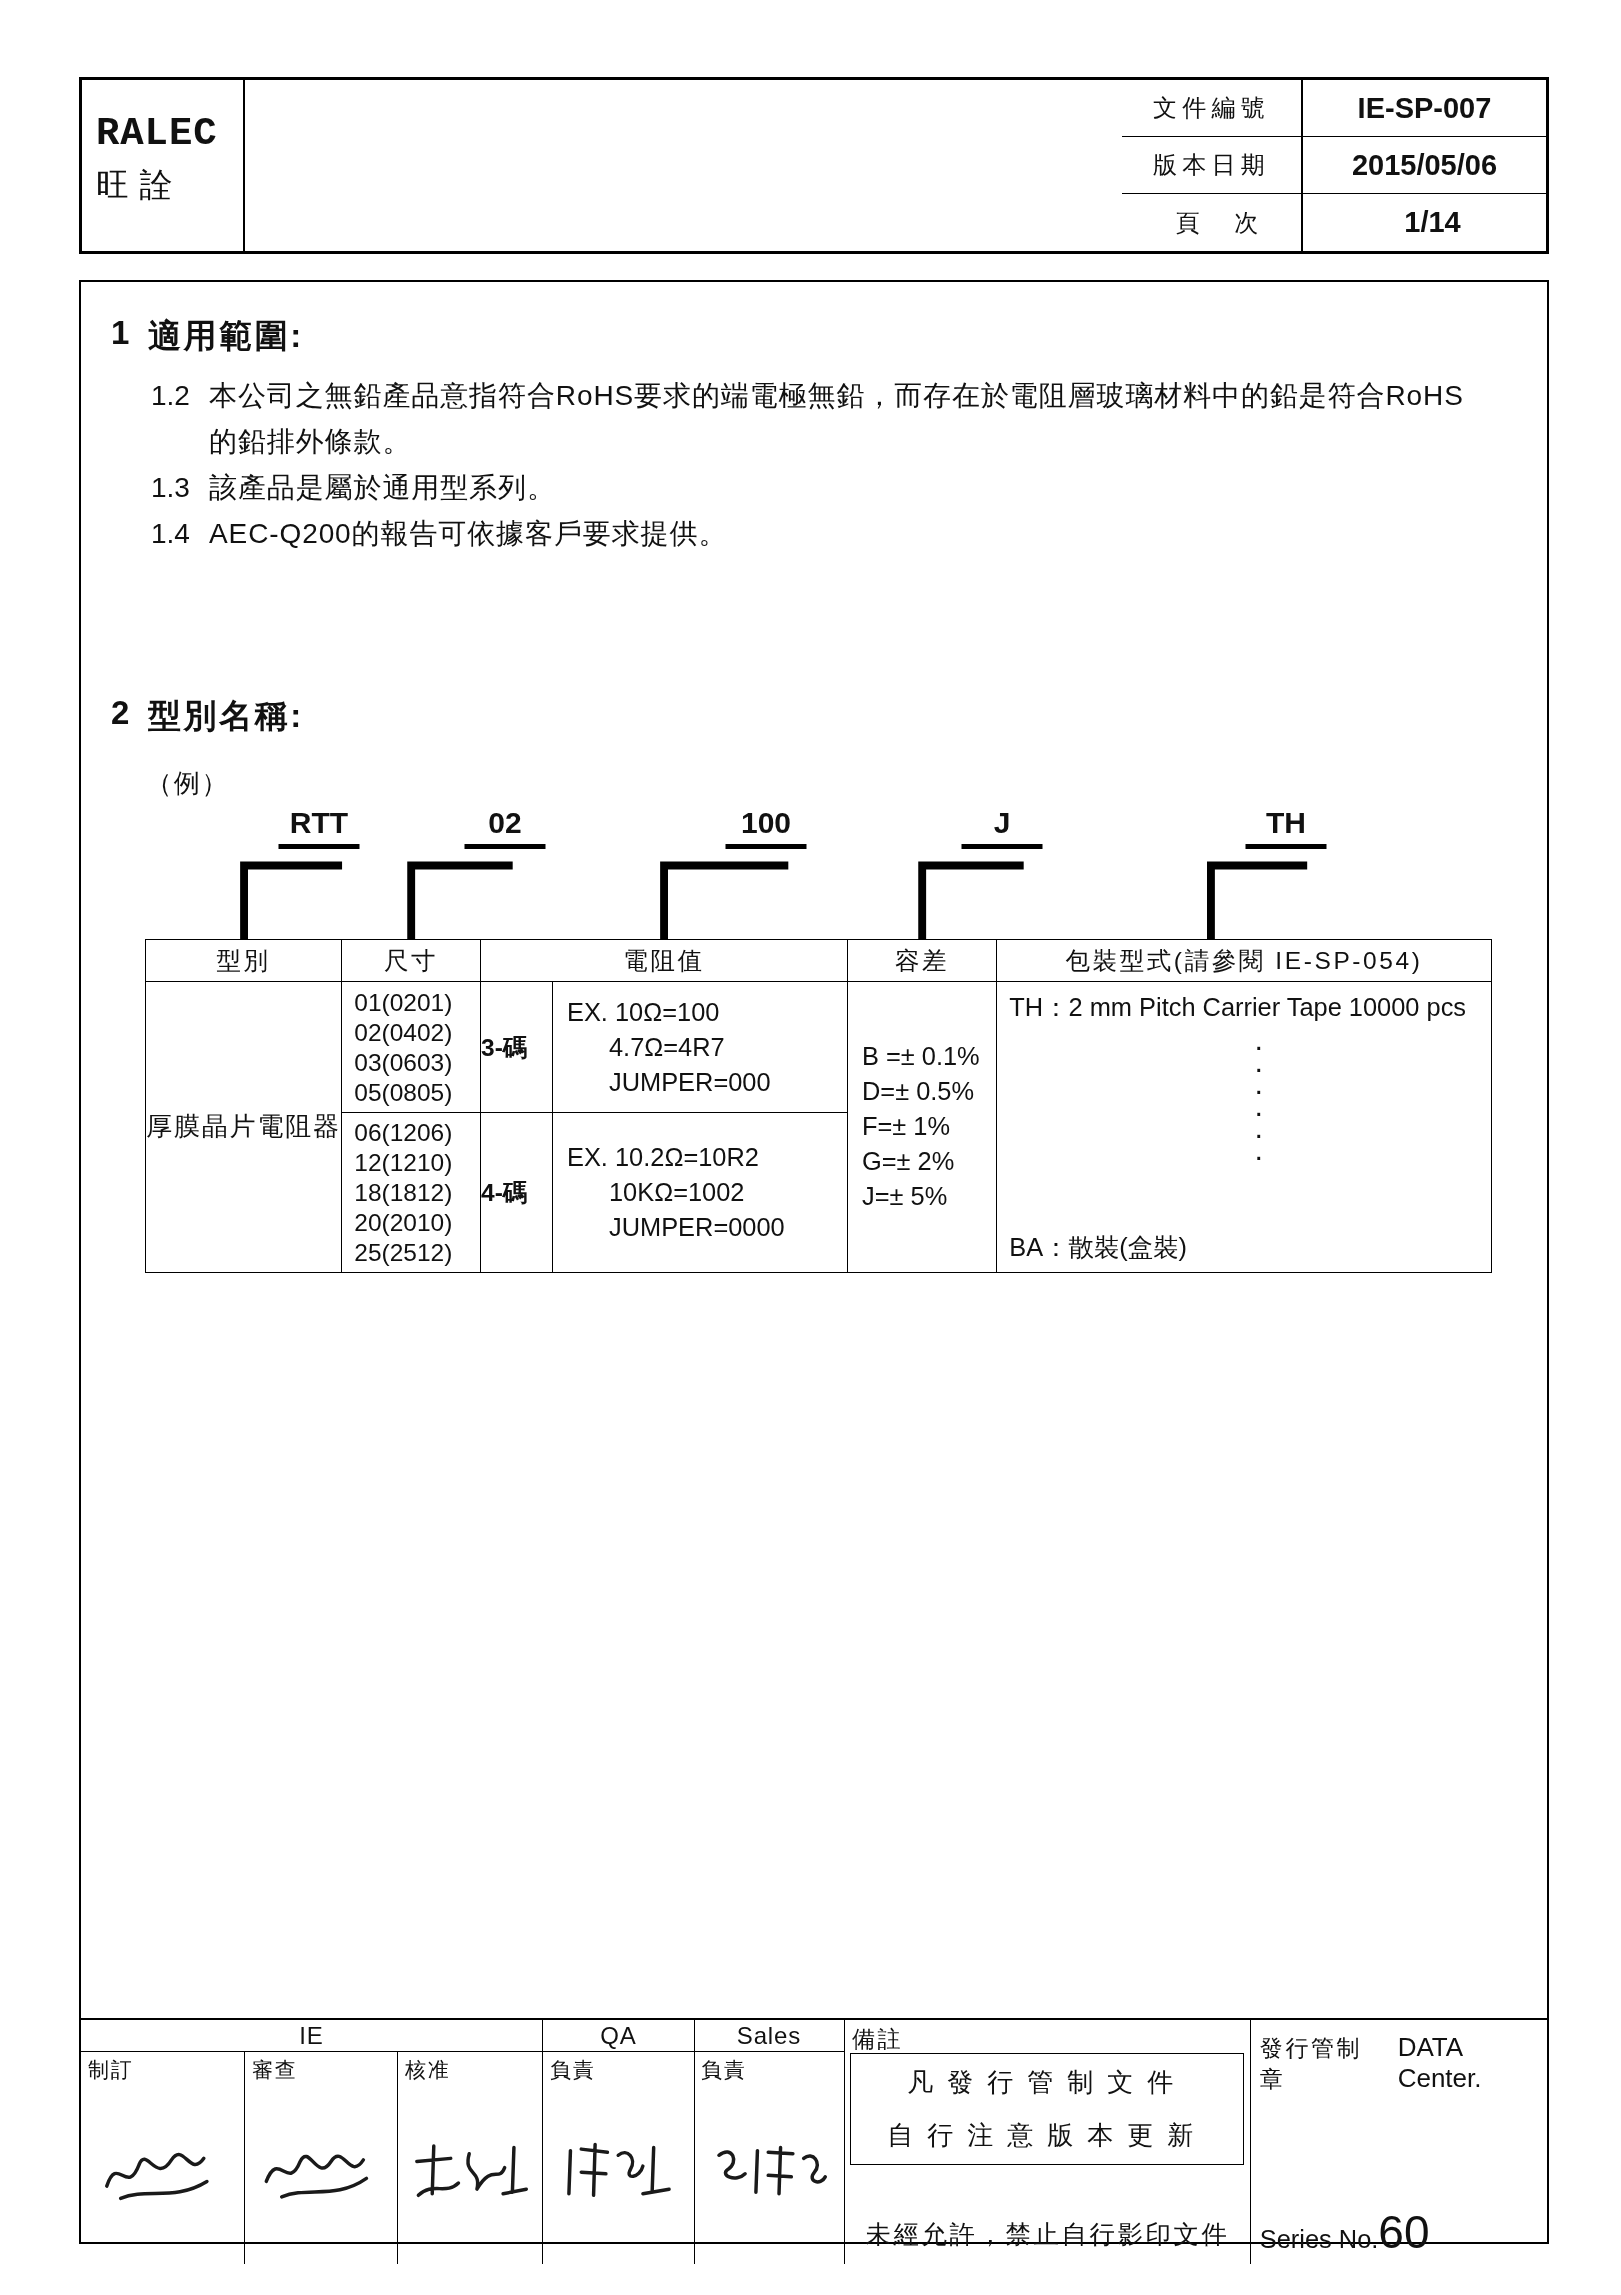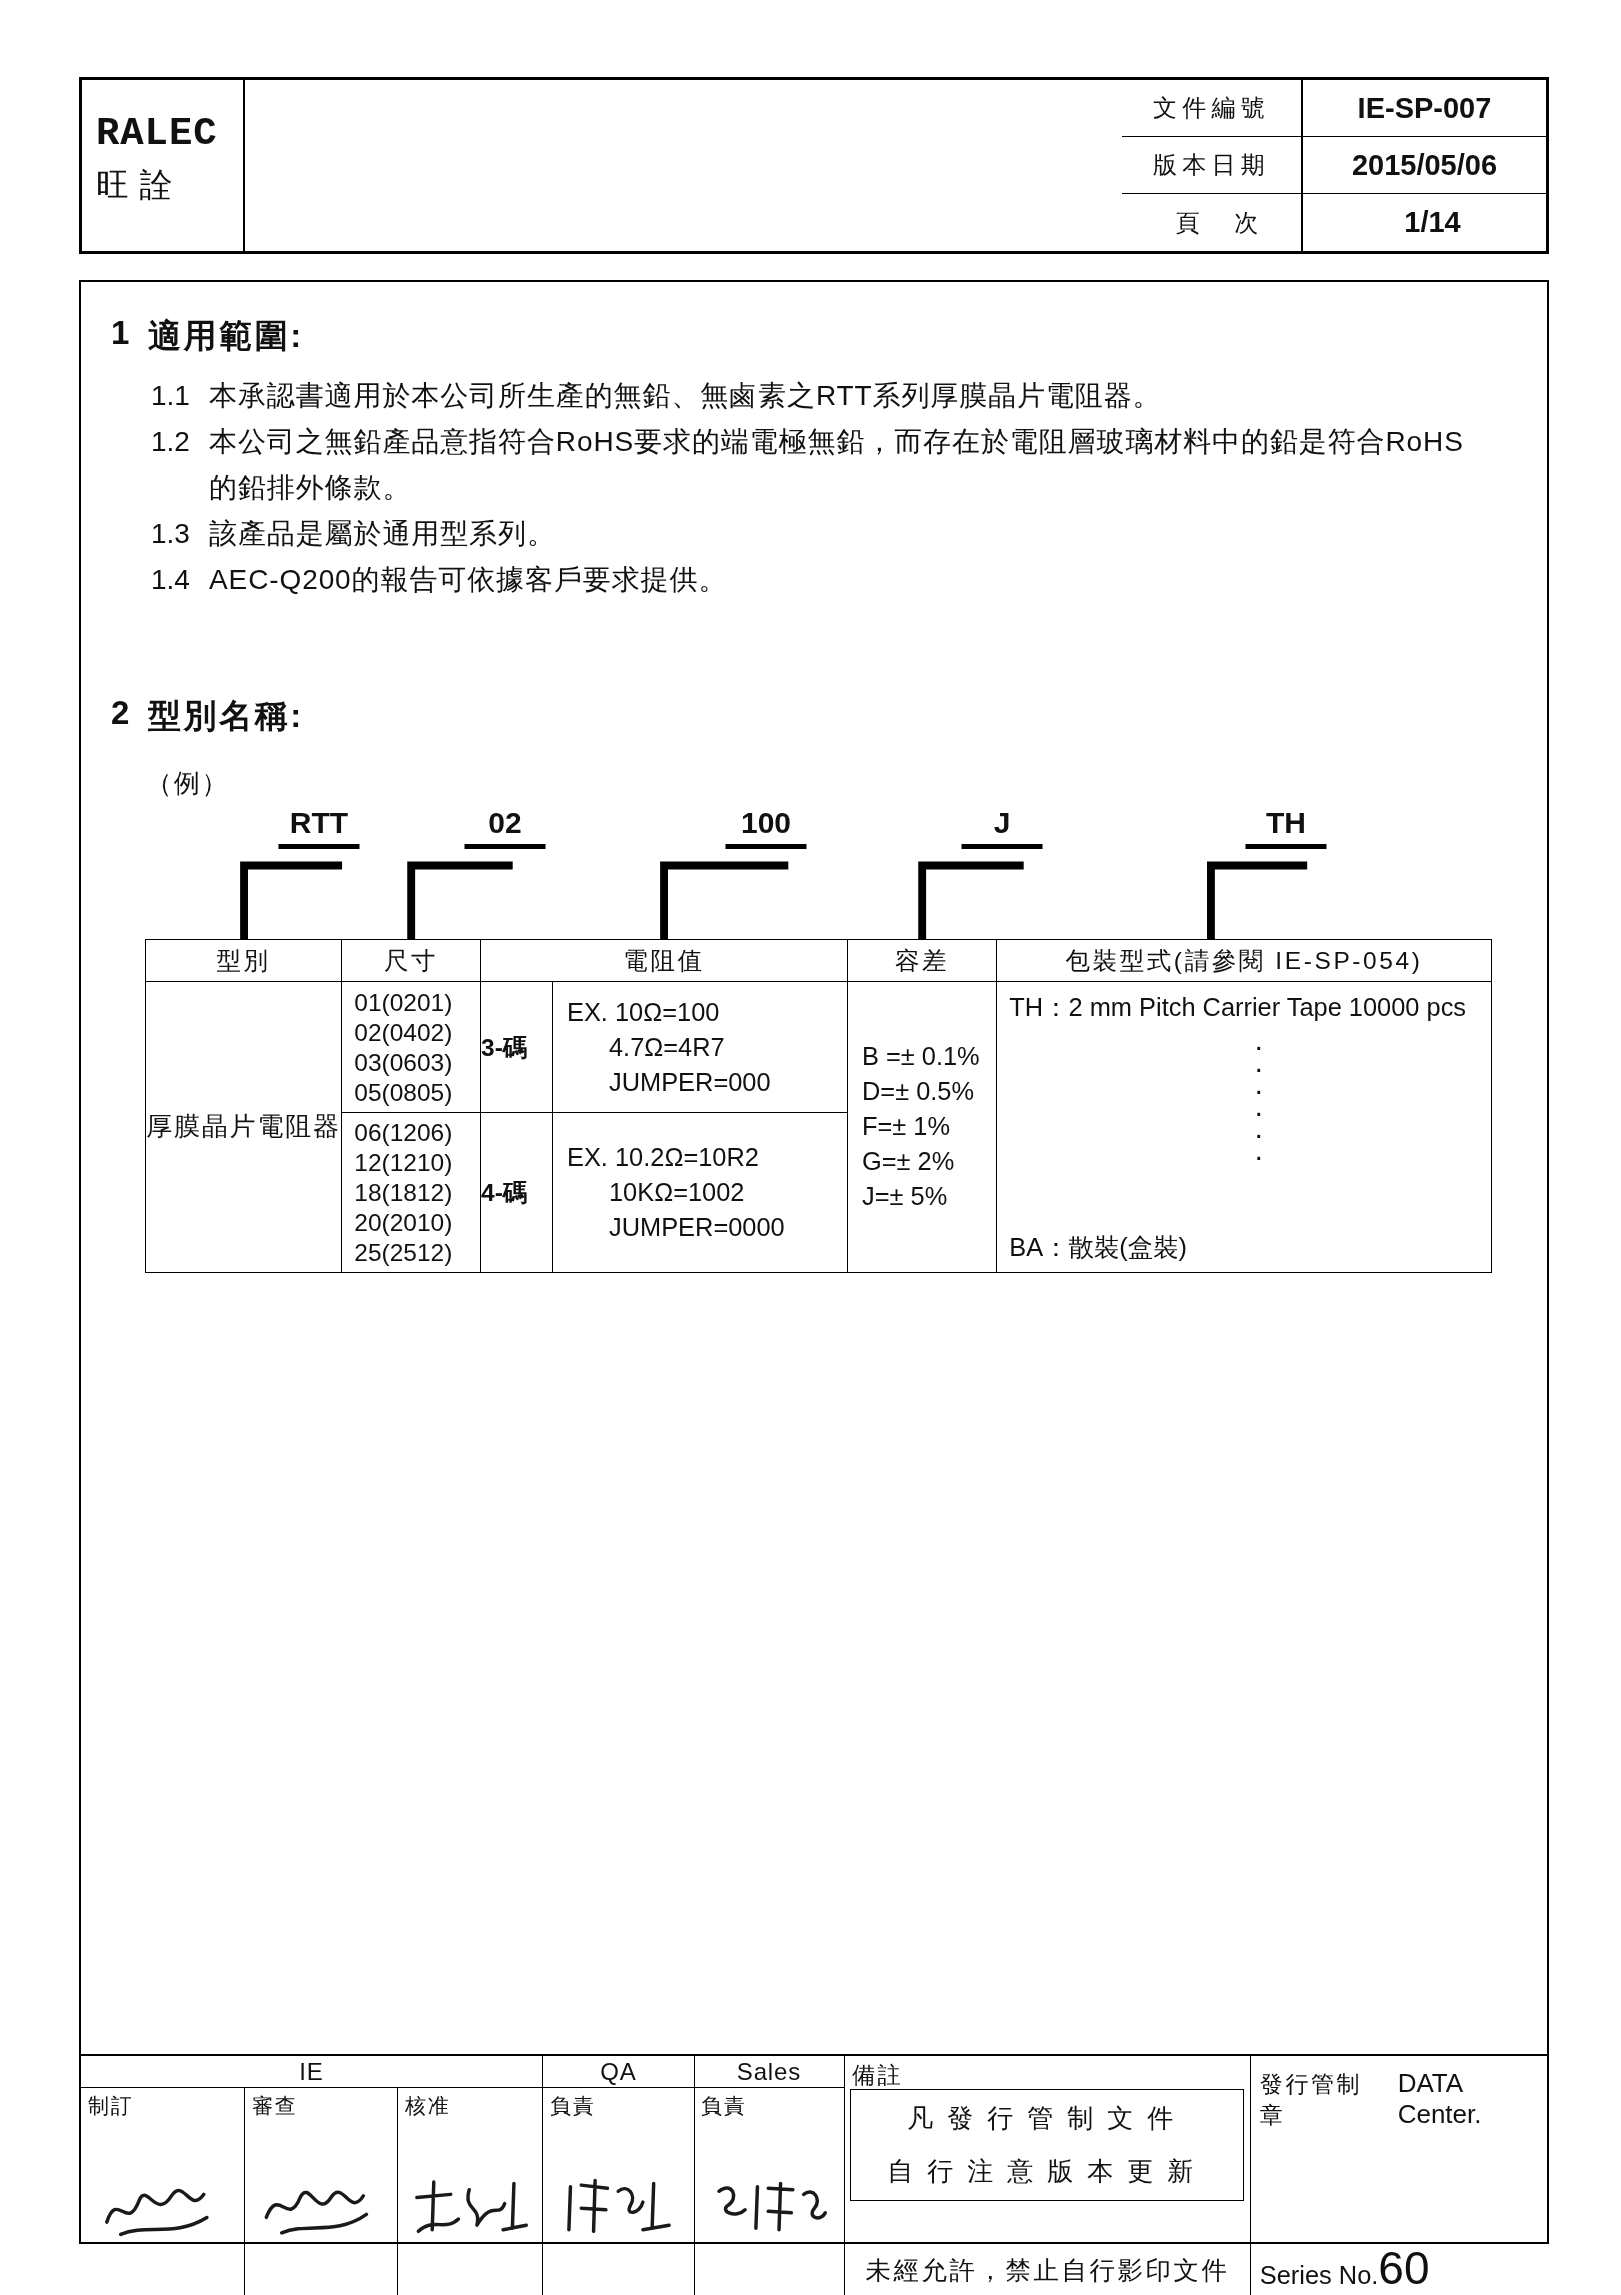--- a/index.html
+++ b/index.html
@@ -60,21 +60,21 @@
   .ex-indent { padding-left:42px; }
   .tol-cell { font-size:25.4px; padding-left:14px; vertical-align:middle; }
   .tol-line { line-height:35px; }
   .pkg-cell { vertical-align:top; position:relative; font-size:25.4px; }
   .pkg-top { padding:8.8px 0 0 12.3px; }
   .pkg-dots { position:absolute; left:53%; top:53px; transform:translateX(-50%);
     white-space:pre-line; font-size:30px; line-height:22px; text-align:center; }
   .pkg-bottom { position:absolute; left:12.3px; bottom:7px; }
 
   
-  .footer { position:absolute; left:0; bottom:0; width:100%; height:188px; border-top:2.6px solid #000; background:#fff; }
+  .footer { position:absolute; left:0; bottom:0; width:100%; height:224px; border-top:2.6px solid #000; background:#fff; }
   .fcell { position:absolute; border-right:1.8px solid #000; }
   .dept { top:0; height:32px; border-bottom:1.8px solid #000; display:flex; align-items:center; justify-content:center; font-size:24px; letter-spacing:0.9px; }
   #d-ie { left:0; width:462px; }
   #d-qa { left:462px; width:152px; }
   #d-sales { left:613px; width:151px; }
   .sig { top:32px; height:212px; }
   #s1c { left:0; width:164px; }
   #s2c { left:164px; width:153px; }
   #s3c { left:317px; width:145px; }
   #s4c { left:462px; width:152px; }
@@ -116,24 +116,20 @@
 
   <div class="main-box">
 
     <div class="sec-heading" id="sec1">
       <span>1</span>
       <span>適用範圍:</span>
     </div>
 
     <div class="items">
       <div class="item">
-        <span class="item-num">1.1</span>
-        <span class="item-text">本承認書適用於本公司所生產的無鉛、無鹵素之RTT系列厚膜晶片電阻器。</span>
-      </div>
-      <div class="item">
         <span class="item-num">1.2</span>
         <span class="item-text">本公司之無鉛產品意指符合RoHS要求的端電極無鉛，而存在於電阻層玻璃材料中的鉛是符合RoHS的鉛排外條款。</span>
       </div>
       <div class="item">
         <span class="item-num">1.3</span>
         <span class="item-text">該產品是屬於通用型系列。</span>
       </div>
       <div class="item">
         <span class="item-num">1.4</span>
         <span class="item-text">AEC-Q200的報告可依據客戶要求提供。</span>

